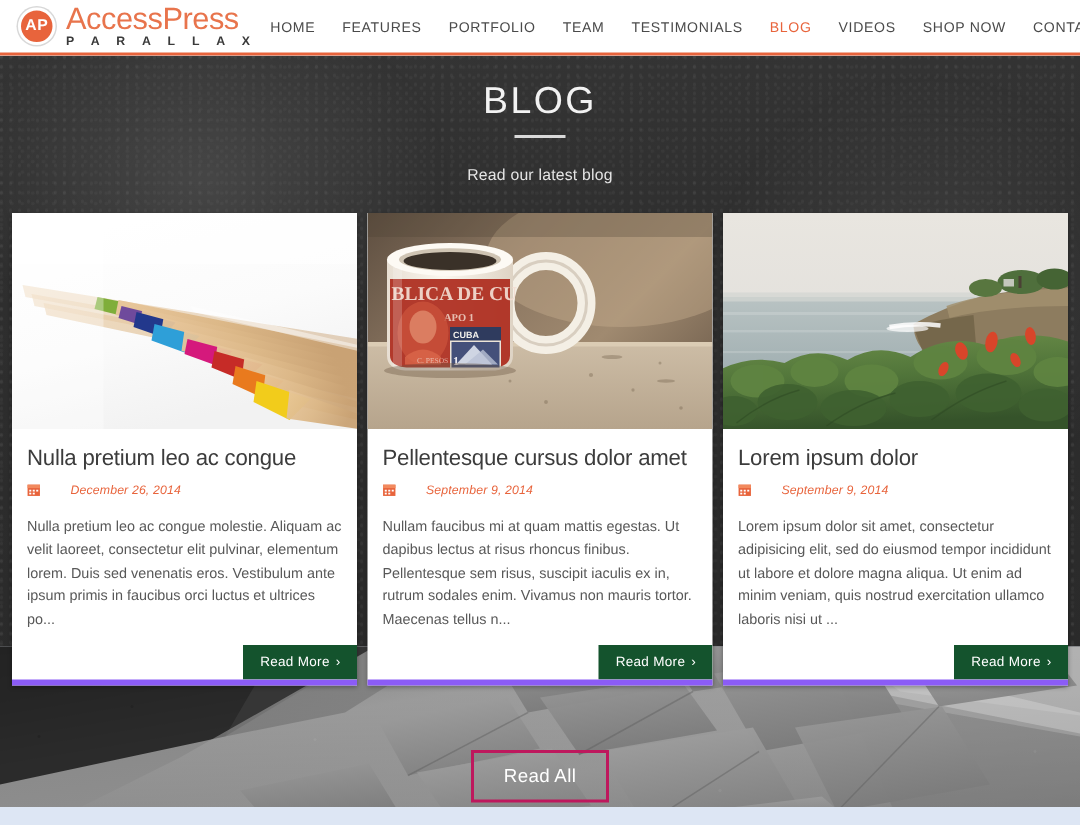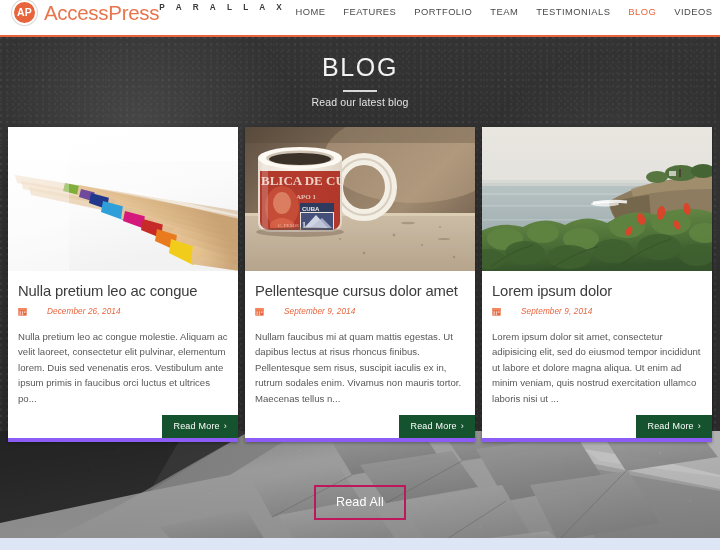--- a/index.html
+++ b/index.html
@@ -19,21 +19,21 @@
     overflow: hidden;
   }
 
   
   .site-header {
     position: relative;
     height: 37px;
     background: #ffffff;
     border-bottom: 2px solid #e8643c;
     display: flex;
-    align-items: flex-start;
+    align-items: center;
     padding: 0 10px 0 12px;
     z-index: 40;
   }
 
   .brand {
     display: flex;
     align-items: center;
     gap: 7px;
     flex: 0 0 auto;
   }
@@ -48,21 +48,21 @@
     color: #ffffff;
     font-size: 10.5px;
     font-weight: bold;
     letter-spacing: 0.3px;
     display: flex;
     align-items: center;
     justify-content: center;
     line-height: 1;
   }
 
-  .brand-text { display: flex; flex-direction: row; line-height: 1; }
+  .brand-text { display: flex; flex-direction: column; line-height: 1; }
 
   .brand-name {
     font-size: 20.5px;
     color: #e8744c;
     letter-spacing: -0.3px;
     line-height: 20px;
     font-weight: 400;
   }
 
   .brand-sub {
@@ -157,21 +157,21 @@
   }
 
   .title-sep {
     width: 34px;
     height: 2px;
     background: #d9d9d9;
     margin: 7px auto 0;
   }
 
   .section-sub {
-    margin-top: 4px;
+    margin-top: 19px;
     font-size: 10.5px;
     color: #e4e4e4;
     letter-spacing: 0.15px;
   }
 
   
   .blog-grid {
     display: flex;
     gap: 7px;
     padding: 19px 8px 0 8px;

